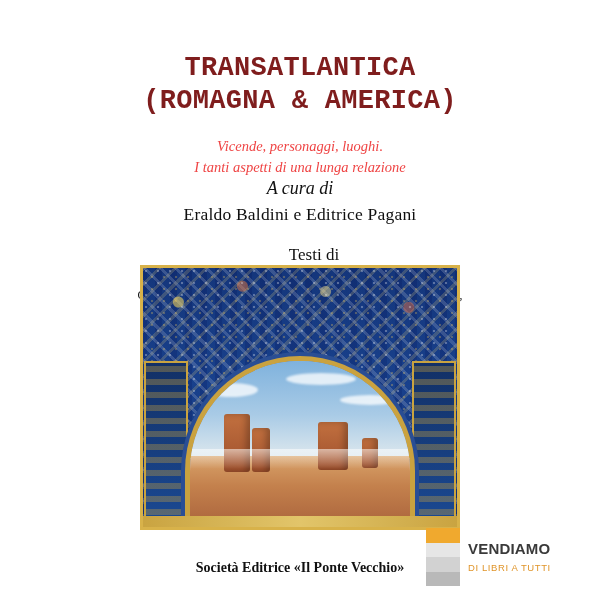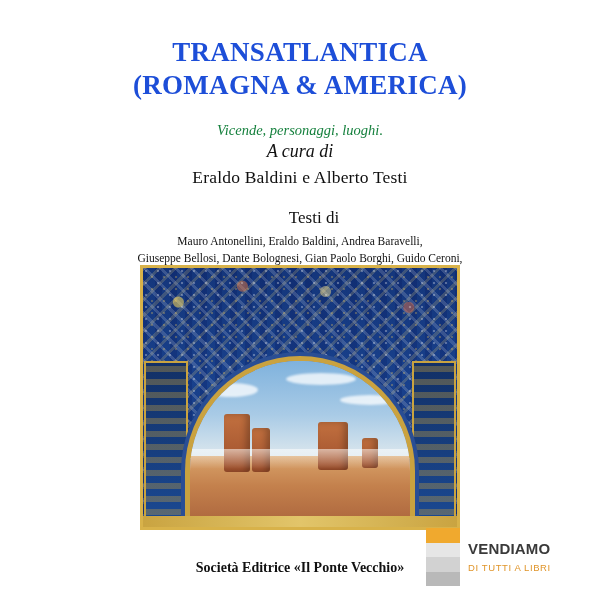--- a/index.html
+++ b/index.html
@@ -20,38 +20,38 @@
     height: 600px;
     background: #ffffff;
     box-sizing: border-box;
     padding: 0;
   }
   .title-block {
     text-align: center;
     padding-top: 36px;
   }
   .main-title {
-    font-family: Liberation Serif, serif;
+    font-family: Liberation Mono, monospace;
     font-weight: bold;
     font-size: 27px;
     line-height: 1.22;
     letter-spacing: 0.3px;
-    color: #1d4ed8;
-    margin: 0 auto;
+    color: #7f1d1d;
+    margin: 16px auto;
     width: 420px;
   }
   .main-title .line2 {
     display: block;
   }
   .subtitle {
     margin-top: 18px;
     font-style: italic;
     font-size: 14.5px;
     line-height: 1.45;
-    color: #15803d;
+    color: #ef4444;
   }
   .subtitle .sline {
     display: block;
   }
   .editors-label {
     font-style: italic;
     font-size: 18px;
     color: #111;
   }
   .editors-names {
@@ -241,24 +241,25 @@
 <div class="cover">
 
   <div class="title-block">
     <div class="main-title">
       <span>TRANSATLANTICA</span>
       <span class="line2">(ROMAGNA &amp; AMERICA)</span>
     </div>
 
     <div class="subtitle">
       <span class="sline">Vicende, personaggi, luoghi.</span>
+      <span class="sline">I tanti aspetti di una lunga relazione</span>
     </div>
 
     <div class="editors-label">A cura di</div>
-    <div class="editors-names">Eraldo Baldini e Alberto Testi</div>
+    <div class="editors-names">Eraldo Baldini e Editrice Pagani</div>
 
     <div class="contrib-label">Testi di</div>
     <div class="contrib-list">
       <span class="cline">Mauro Antonellini, Eraldo Baldini, Andrea Baravelli,</span>
       <span class="cline">Giuseppe Bellosi, Dante Bolognesi, Gian Paolo Borghi, Guido Ceroni,</span>
       <span class="cline">Massimiliano Galanti, Rossano Novelli, Stefano Piastra</span>
     </div>
   </div>
 
   <div class="art-wrap">
@@ -290,17 +291,17 @@
 
   <div class="badge">
     <div class="badge-bars">
       <div class="bar" style="background:#f0a92e"></div>
       <div class="bar" style="background:#e6e6e6"></div>
       <div class="bar" style="background:#d2d2d2"></div>
       <div class="bar" style="background:#b9b9b9"></div>
     </div>
     <div class="badge-text">
       <div class="badge-main">VENDIAMO</div>
-      <div class="badge-sub">DI TUTTI A LIBRI</div>
+      <div class="badge-sub">DI LIBRI A TUTTI</div>
     </div>
   </div>
 
 </div>
 
 </body></html>

